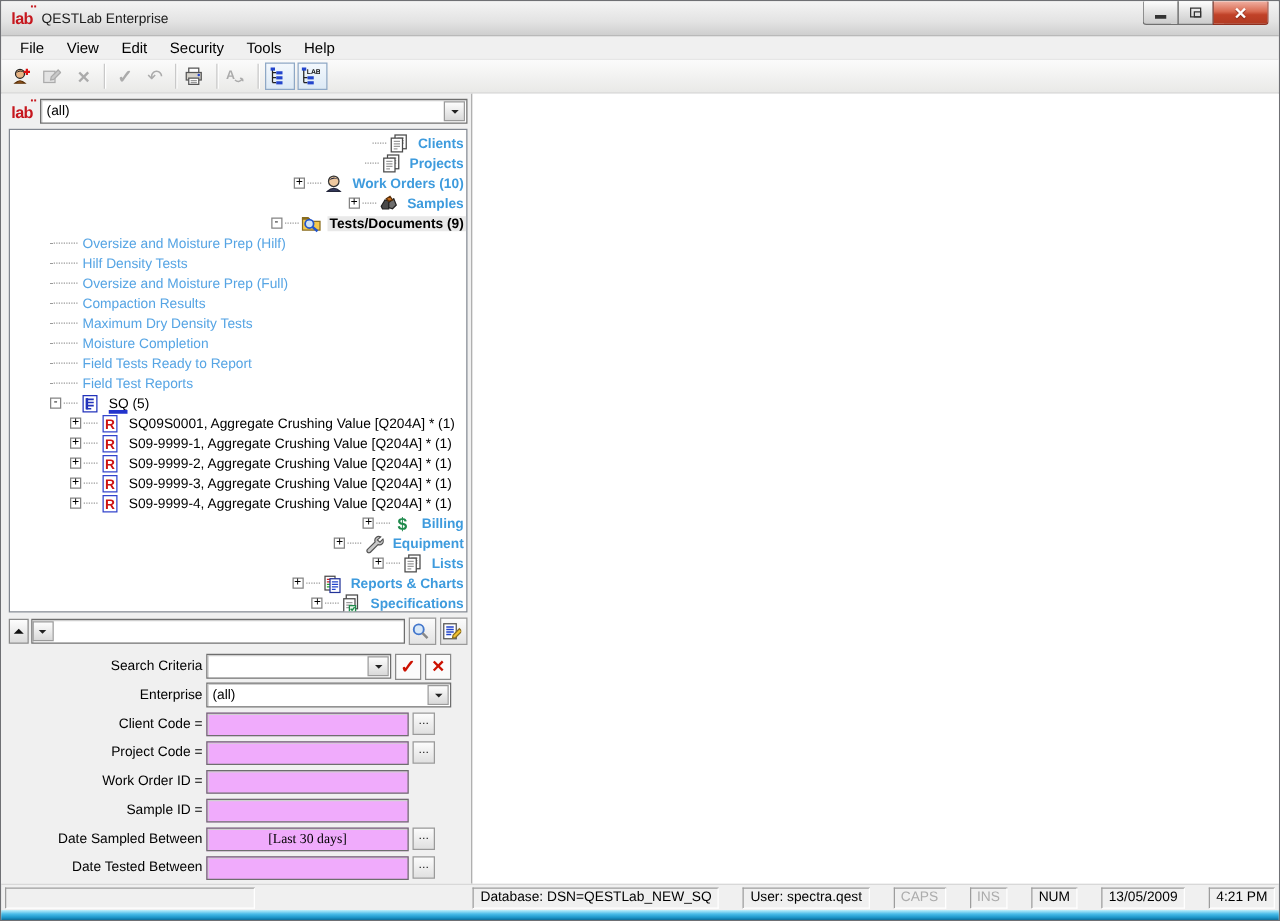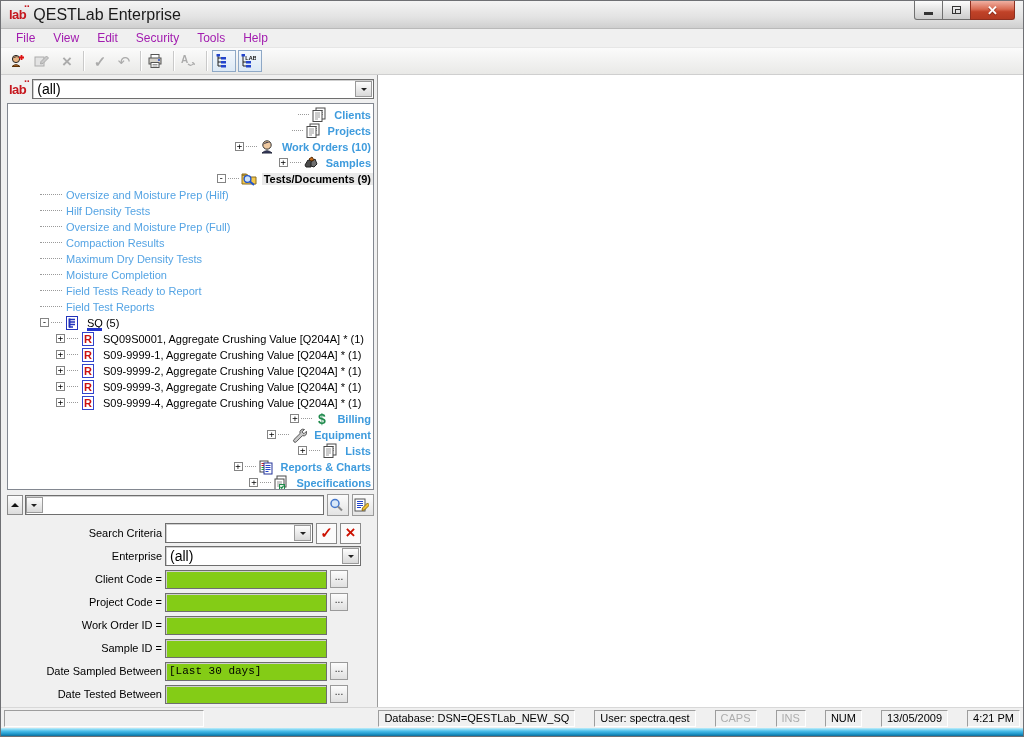--- a/index.html
+++ b/index.html
@@ -6,35 +6,35 @@
   html,body { width:1024px; height:737px; font-family:"Liberation Sans", sans-serif; }
   body { background:#BFBFBF; }
   .window { width:1024px; height:737px; display:flex; flex-direction:column;
             border:1px solid #6F7074; background:#EBEBEB; position:relative; }
 
   
   .titlebar { height:28px; background:linear-gradient(#F4F4F4,#E3E3E3 60%,#CFCFCF);
               border-bottom:1px solid #B9B9B9; display:flex; align-items:center; padding-left:8px; position:relative; }
   .applogo { color:#C6171E; font-weight:bold; font-size:13px; position:relative; margin-right:7px; letter-spacing:-0.5px;}
   .applogo::after { content:"··"; position:absolute; top:-7px; right:-3px; font-size:11px; letter-spacing:-1px; }
-  .title-text { font-size:16px; color:#1a1a1a; }
+  .title-text { font-size:11px; color:#1a1a1a; }
   .winbtns { position:absolute; top:0; right:8px; display:flex; }
   .wbtn { width:29px; height:19px; border:1px solid #707070; border-top:none;
           background:linear-gradient(#FDFDFD,#E5E5E5 45%,#CCCCCC); display:flex; align-items:center; justify-content:center; margin-left:-1px; }
   .wbtn.minb { border-radius:0 0 0 3px; }
   .wbtn.closeb { width:45px; border-radius:0 0 3px 0; border-color:#8E2F1F;
           background:linear-gradient(#F0B0A2,#D96B52 45%,#C04228 60%,#B23A22); }
   .glyph-min { width:9px; height:3px; background:#333; margin-top:6px; }
   .glyph-restore { width:9px; height:8px; border:1px solid #333; position:relative; background:transparent; }
   .glyph-restore::after { content:""; position:absolute; left:2px; top:2px; width:4px; height:3px; border:1px solid #333; }
   .glyph-close { color:#fff; font-weight:bold; font-size:13px; line-height:13px; text-shadow:0 1px 1px #7a2415; }
 
   
   .menubar { height:19px; background:#F0F0F0; display:flex; align-items:center; padding-left:6px; border-bottom:1px solid #E6E6E6; }
-  .menu-item { font-size:12px; color:#a21caf; padding:1px 9px; cursor:default; }
+  .menu-item { font-size:12px; color:#000000; padding:1px 9px; cursor:default; }
 
   
   .toolbar { height:27px; background:linear-gradient(#FBFBFB,#E9E9E7); border-bottom:1px solid #CFCFCF;
              display:flex; align-items:center; padding-left:6px; }
   .tbtn { width:24px; height:22px; display:flex; align-items:center; justify-content:center; }
   .tbtn.toggle { border:1px solid #8EA8C6; background:linear-gradient(#F3F8FD,#DCE9F5); margin:0 1px; }
   .tsep { width:1px; height:20px; background:#C9C9C9; box-shadow:1px 0 0 #FFFFFF; margin:0 4px; }
   .gray { color:#ABABAB; }
   .tglyph { font-size:15px; line-height:15px; }
 
@@ -44,21 +44,21 @@
   .mdi { flex:1; background:#FFFFFF; }
 
   
   .labrow { display:flex; align-items:center; height:22px; margin-bottom:3px; }
   .lablogo { color:#C6171E; font-weight:bold; font-size:13px; position:relative; margin:0 6px 0 2px; letter-spacing:-0.5px; }
   .lablogo::after { content:"··"; position:absolute; top:-7px; right:-3px; font-size:11px; letter-spacing:-1px; }
 
   
   .combo { height:20px; background:#fff; border:1px solid #6E6E6E; box-shadow:inset 1px 1px 0 #cfcfcf;
            display:flex; align-items:center; position:relative; }
-  .combo .cval { flex:1; font-size:14px; padding:0 4px; color:#000; white-space:nowrap; overflow:hidden; }
+  .combo .cval { flex:1; font-size:11px; padding:0 4px; color:#000; white-space:nowrap; overflow:hidden; }
   .cbtn { width:17px; height:16px; margin-right:1px; background:linear-gradient(#FDFDFD,#D9D9D9);
           border:1px solid #9a9a9a; display:flex; align-items:center; justify-content:center; }
   .cbtn::after { content:""; border:3.5px solid transparent; border-top-color:#222; margin-top:4px; }
 
   
   .tree { border:1px solid #828790; background:#fff; height:406px; overflow:hidden; padding-top:3px; }
   .trow { height:16px; display:flex; align-items:center; font-size:11px; white-space:nowrap; }
   .lvl0 { padding-left:8px;justify-content:flex-end; } .lvl1 { padding-left:32px; } .lvl2 { padding-left:48px; }
   .exp { width:9px; height:9px; border:1px solid #848484; background:#fff; color:#000; font-size:9px; line-height:7px;
          text-align:center; flex:none; margin-right:2px; font-family:"DejaVu Sans Mono", monospace; }
@@ -77,22 +77,22 @@
   .filter { margin-top:4px; flex:1; }
   .fheader { display:flex; align-items:center; margin-bottom:7px; }
   .upbtn { width:16px; height:20px; border:1px solid #8a8a8a; background:linear-gradient(#FDFDFD,#DCDCDC);
            display:flex; align-items:center; justify-content:center; margin-right:2px; }
   .upbtn::after { content:""; border:4px solid transparent; border-bottom-color:#111; margin-bottom:4px; }
   .fh-combo { width:306px; }
   .sqbtn { width:22px; height:22px; border:1px solid #9a9a9a; background:linear-gradient(#FCFCFC,#E3E3E3);
            display:flex; align-items:center; justify-content:center; margin-left:3px; }
   .frow { display:flex; align-items:center; margin-bottom:3px; height:20px; }
   .flabel { width:158px; text-align:right; font-size:11px; color:#000; padding-right:3px; flex:none; }
-  .ftext { height:19px; border:1px solid #6E6E6E; box-shadow:inset 1px 1px 0 #cfcfcf; background:#84cc16;
-           font-size:11px; padding:0 3px; font-family:Liberation Mono, monospace; }
+  .ftext { height:19px; border:1px solid #6E6E6E; box-shadow:inset 1px 1px 0 #cfcfcf; background:#f0abfc;
+           font-size:11px; padding:0 3px; font-family:Liberation Serif, serif;text-align:center; }
   .w162 { width:162px; } .w148 { width:148px; } .w196 { width:196px; }
   .dots { width:18px; height:18px; border:1px solid #9a9a9a; background:linear-gradient(#FCFCFC,#E0E0E0);
           font-size:10px; line-height:8px; text-align:center; margin-left:3px; color:#222; padding-top:2px; }
   .ckbtn { width:21px; height:21px; border:1px solid #8a8a8a; background:#FBFBFB; margin-left:3px;
            display:flex; align-items:center; justify-content:center; font-size:15px; font-weight:bold; color:#CC1100; }
 
   
   .statusbar { height:21px; background:#F0F0F0; border-top:1px solid #D8D8D8; display:flex; align-items:center;
                padding:0 3px; font-size:11px; gap:19px; }
   .spanel { border:1px solid; border-color:#9d9d9d #FFFFFF #FFFFFF #9d9d9d; height:17px; display:flex;

